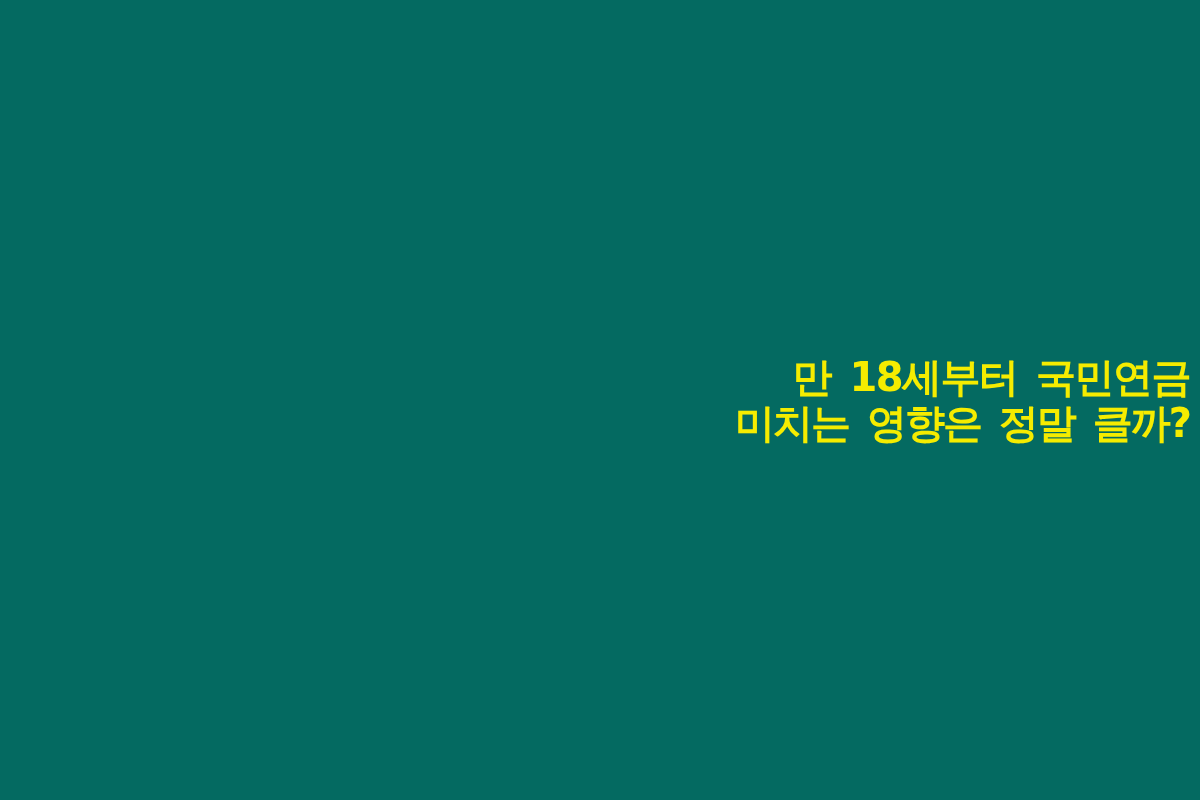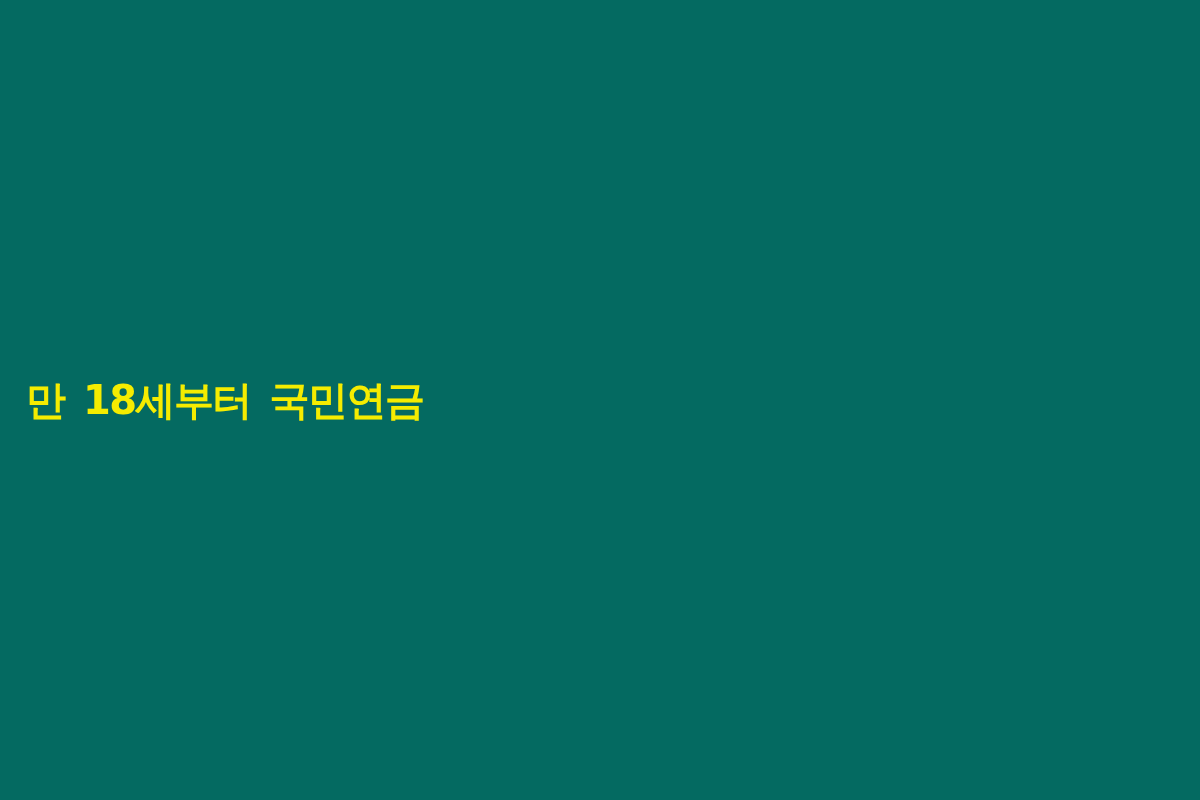--- a/index.html
+++ b/index.html
@@ -21,24 +21,24 @@
     height: 800px;
     box-sizing: border-box;
     display: flex;
     align-items: center;
     justify-content: center;
     background: #046a61;
   }
 
   #headline {
     width: 100%;
-    margin: 16px;
+    margin: 0;
     padding: 0 10px;
     box-sizing: border-box;
-    text-align: left;
+    text-align: right;
     color: #f5ec00;
     font-family: "DejaVu Sans", "Liberation Sans", sans-serif;
     font-weight: 700;
     font-size: 104px;
     line-height: 119px;
     letter-spacing: -1px;
     word-spacing: 6px;
     white-space: nowrap;
     -webkit-font-smoothing: antialiased;
   }
@@ -52,15 +52,16 @@
   #headline .hl-line.line-2 { letter-spacing: -1.5px; }
   #headline .hl-line.line-3 { letter-spacing: -2px; }
 </style>
 </head>
 <body>
 
 <div id="card" style="background: rgb(4, 106, 97);">
 
   <h1 id="headline" style="color: rgb(245, 236, 0); font-size: 40px; line-height: 46px;">
     <span class="hl-line line-1">만 18세부터 국민연금</span>
+    <span class="hl-line line-3">미치는 영향은 정말 클까?</span>
   </h1>
 
 </div>
 
 </body></html>

